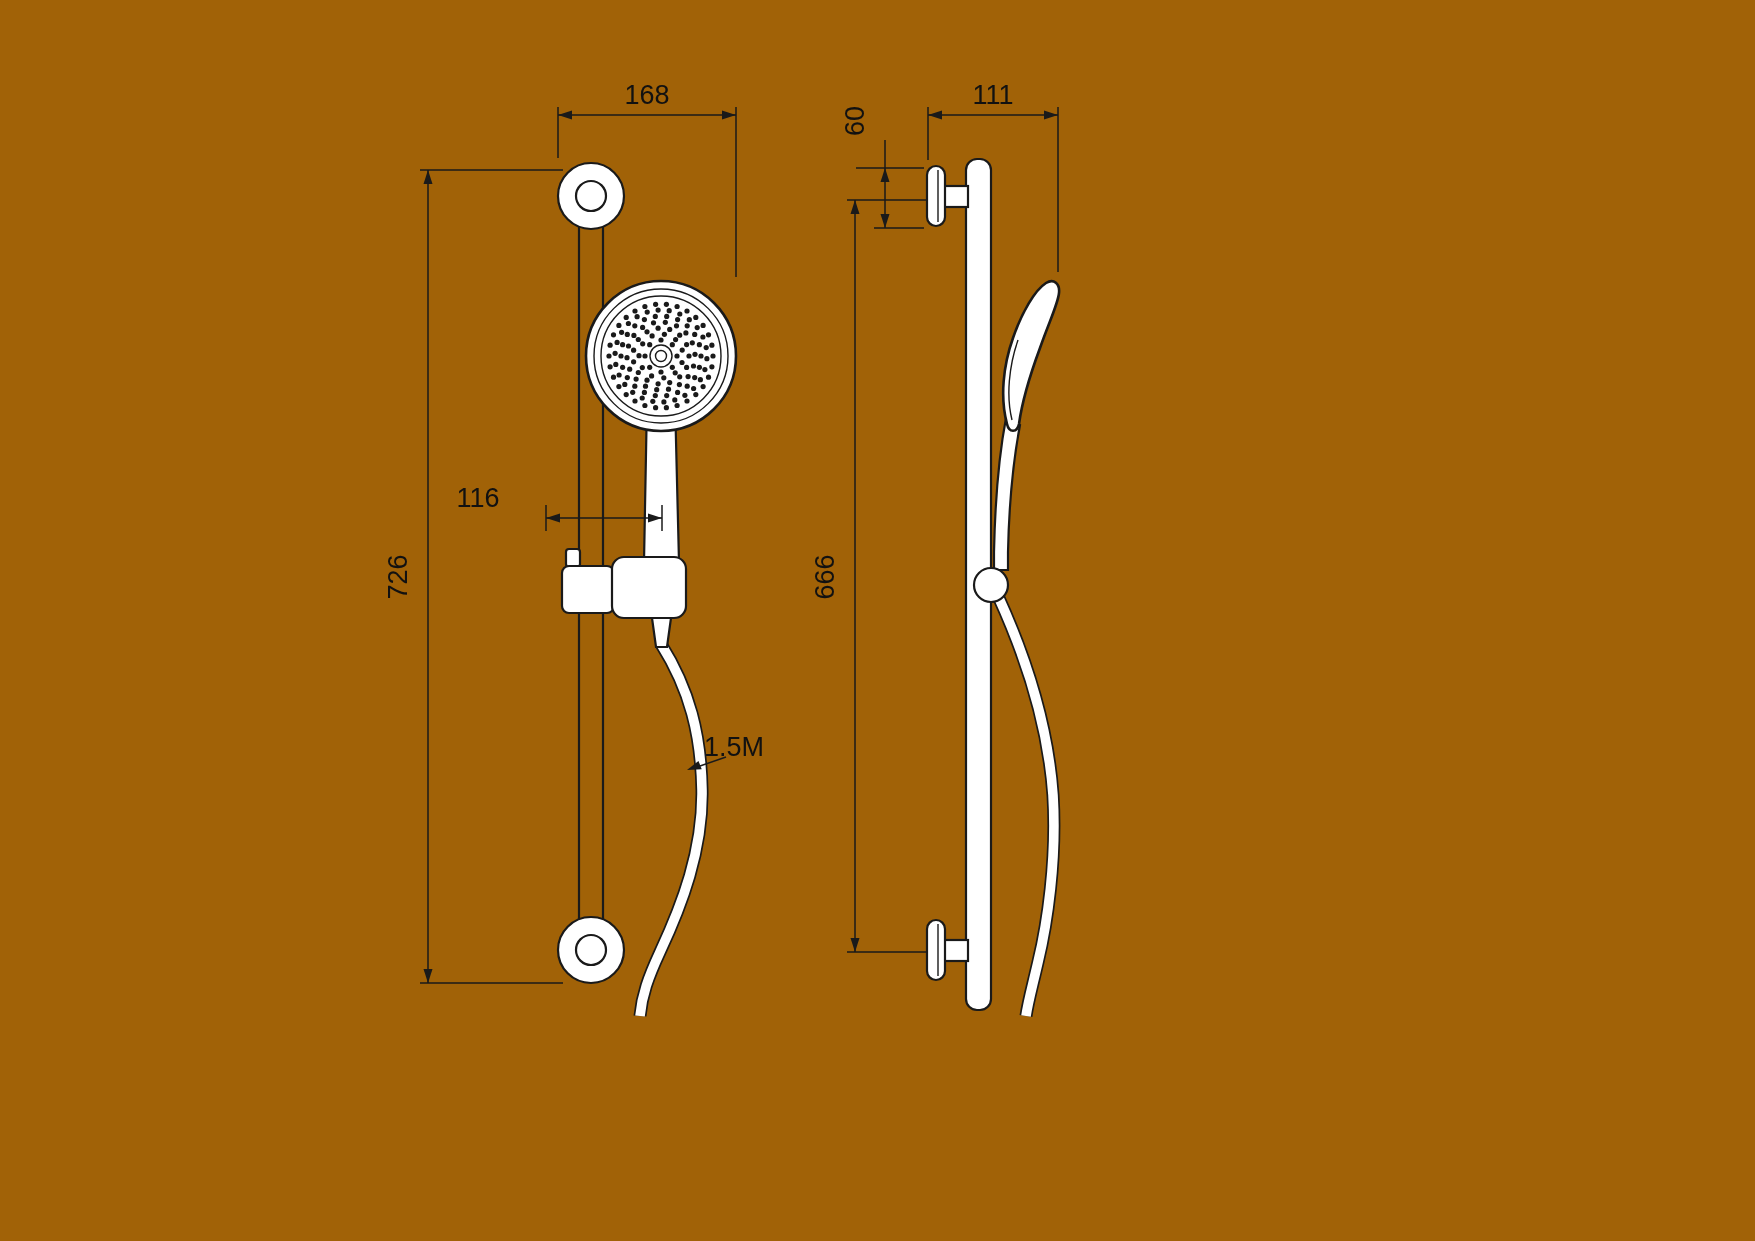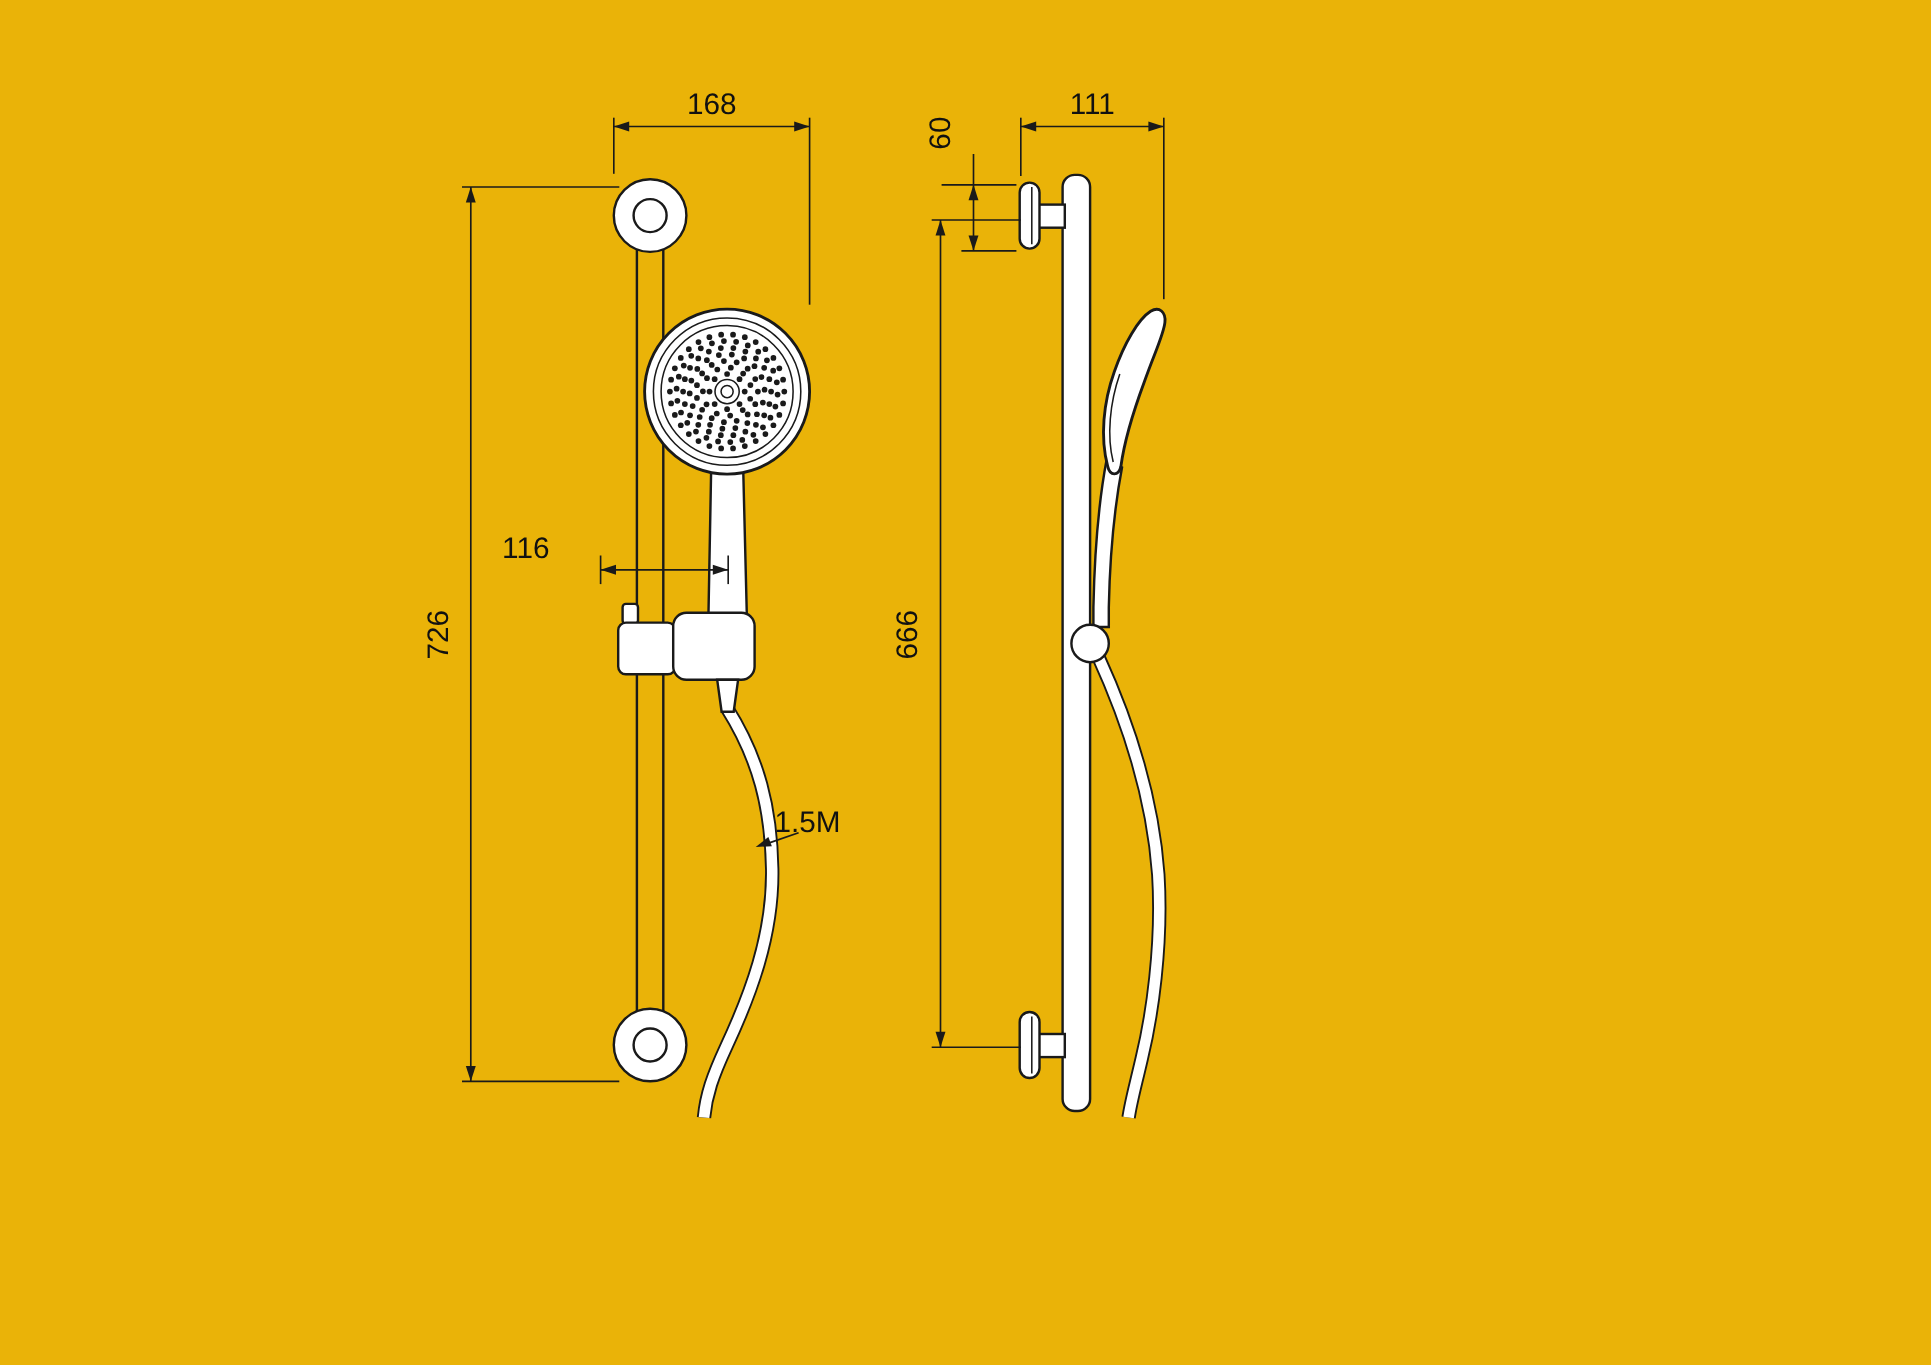--- a/index.html
+++ b/index.html
@@ -1,16 +1,16 @@
 <!DOCTYPE html>
 <html><head>
 <meta charset="utf-8">
 <style>
   html,body{margin:0;padding:0;background:#fff;}
-  .canvas{position:relative;width:1755px;height:1241px;background:#eab308;overflow:hidden;}
+  .canvas{position:relative;width:1755px;height:1241px;background:#a16207;overflow:hidden;}
   svg{display:block;}
   .stroke{fill:none;stroke:#1a1a1a;stroke-width:2.2;}
   .outline{fill:#ffffff;stroke:#1a1a1a;stroke-width:2.2;}
   .outline-thick{fill:#ffffff;stroke:#1a1a1a;stroke-width:2.6;}
   .thin{fill:none;stroke:#1a1a1a;stroke-width:1.4;}
   .dim{fill:none;stroke:#1a1a1a;stroke-width:1.5;}
   .arrow{fill:#1a1a1a;stroke:none;}
   .hose-outer{fill:none;stroke:#1a1a1a;stroke-width:13;stroke-linecap:butt;}
   .hose-inner{fill:none;stroke:#ffffff;stroke-width:9.6;stroke-linecap:butt;}
   .dimtext{font-family:"Liberation Sans", sans-serif;font-size:27px;fill:#111;}

